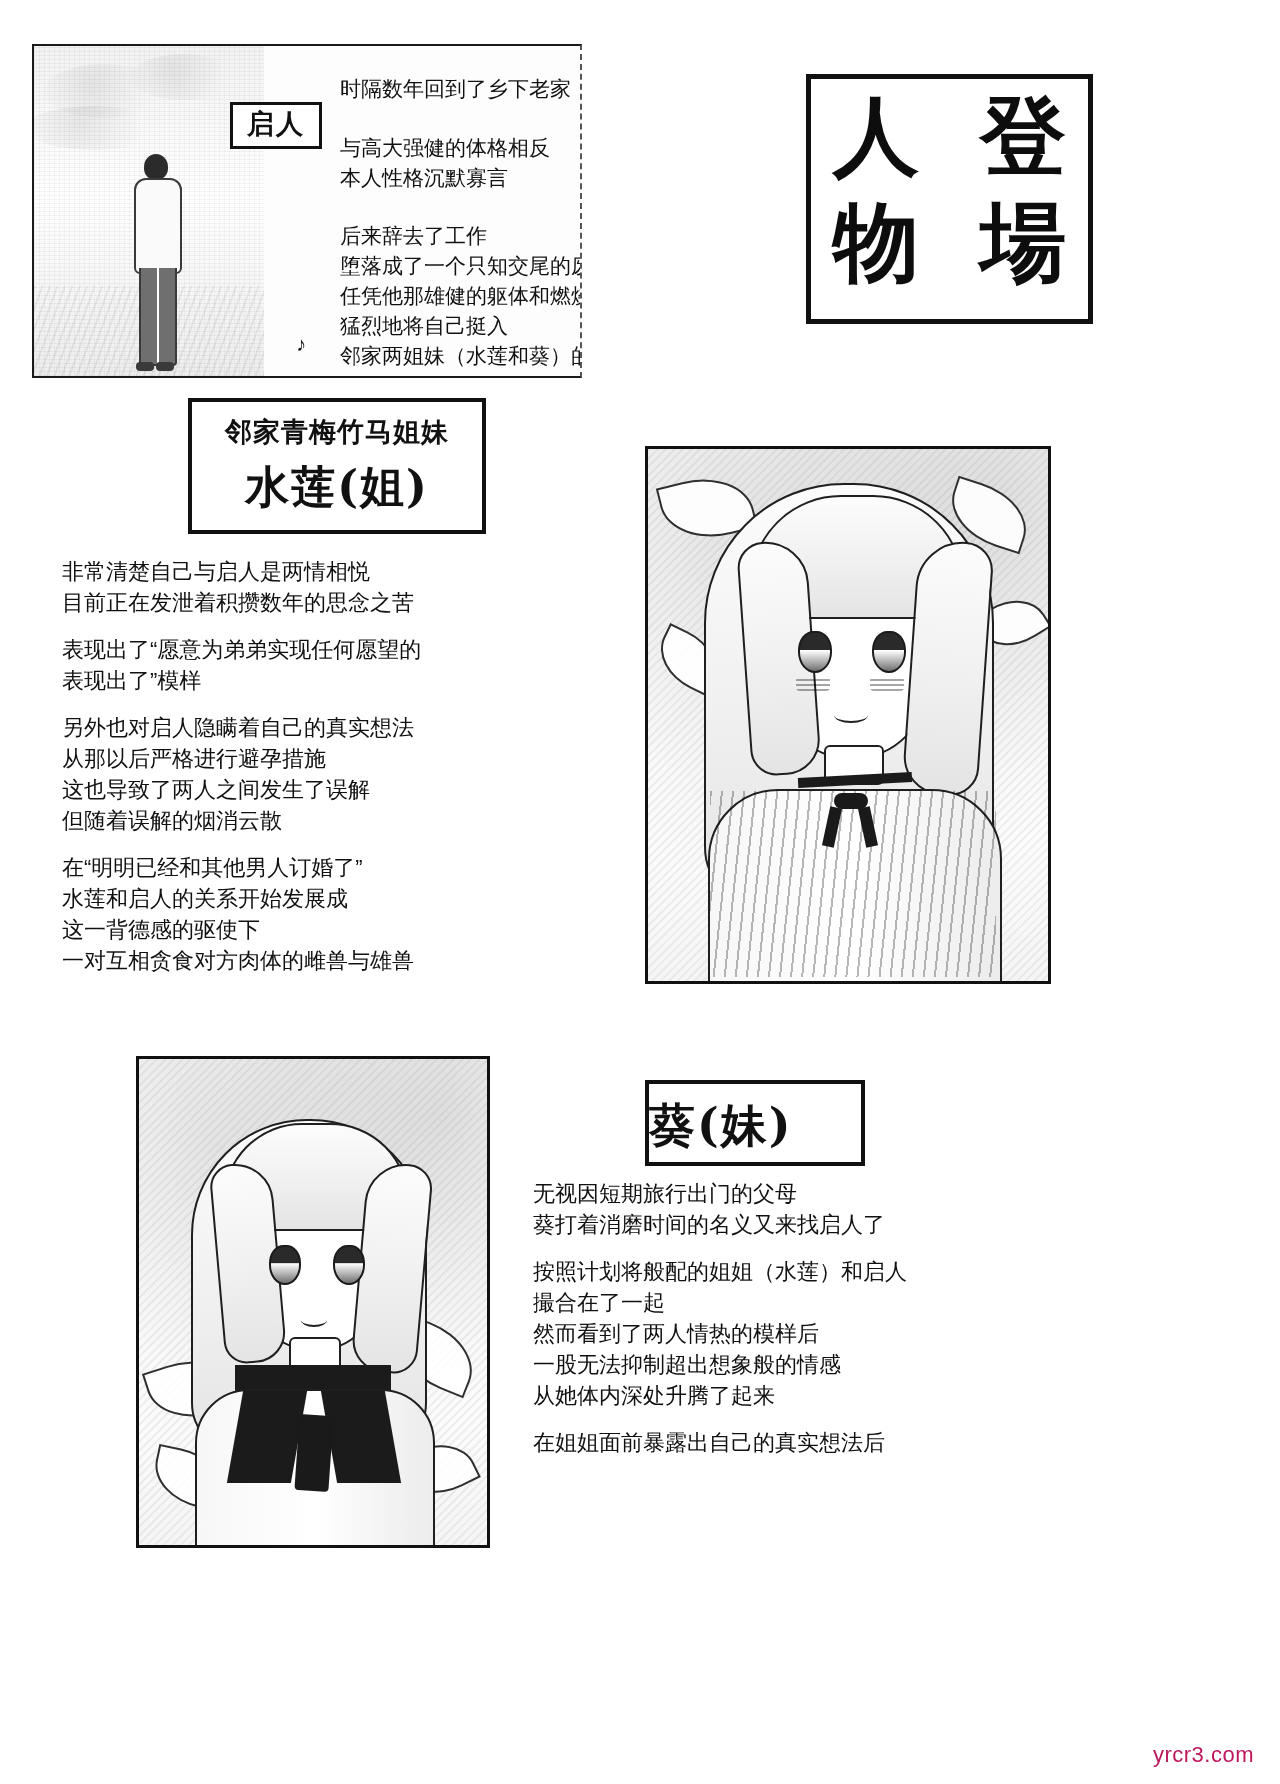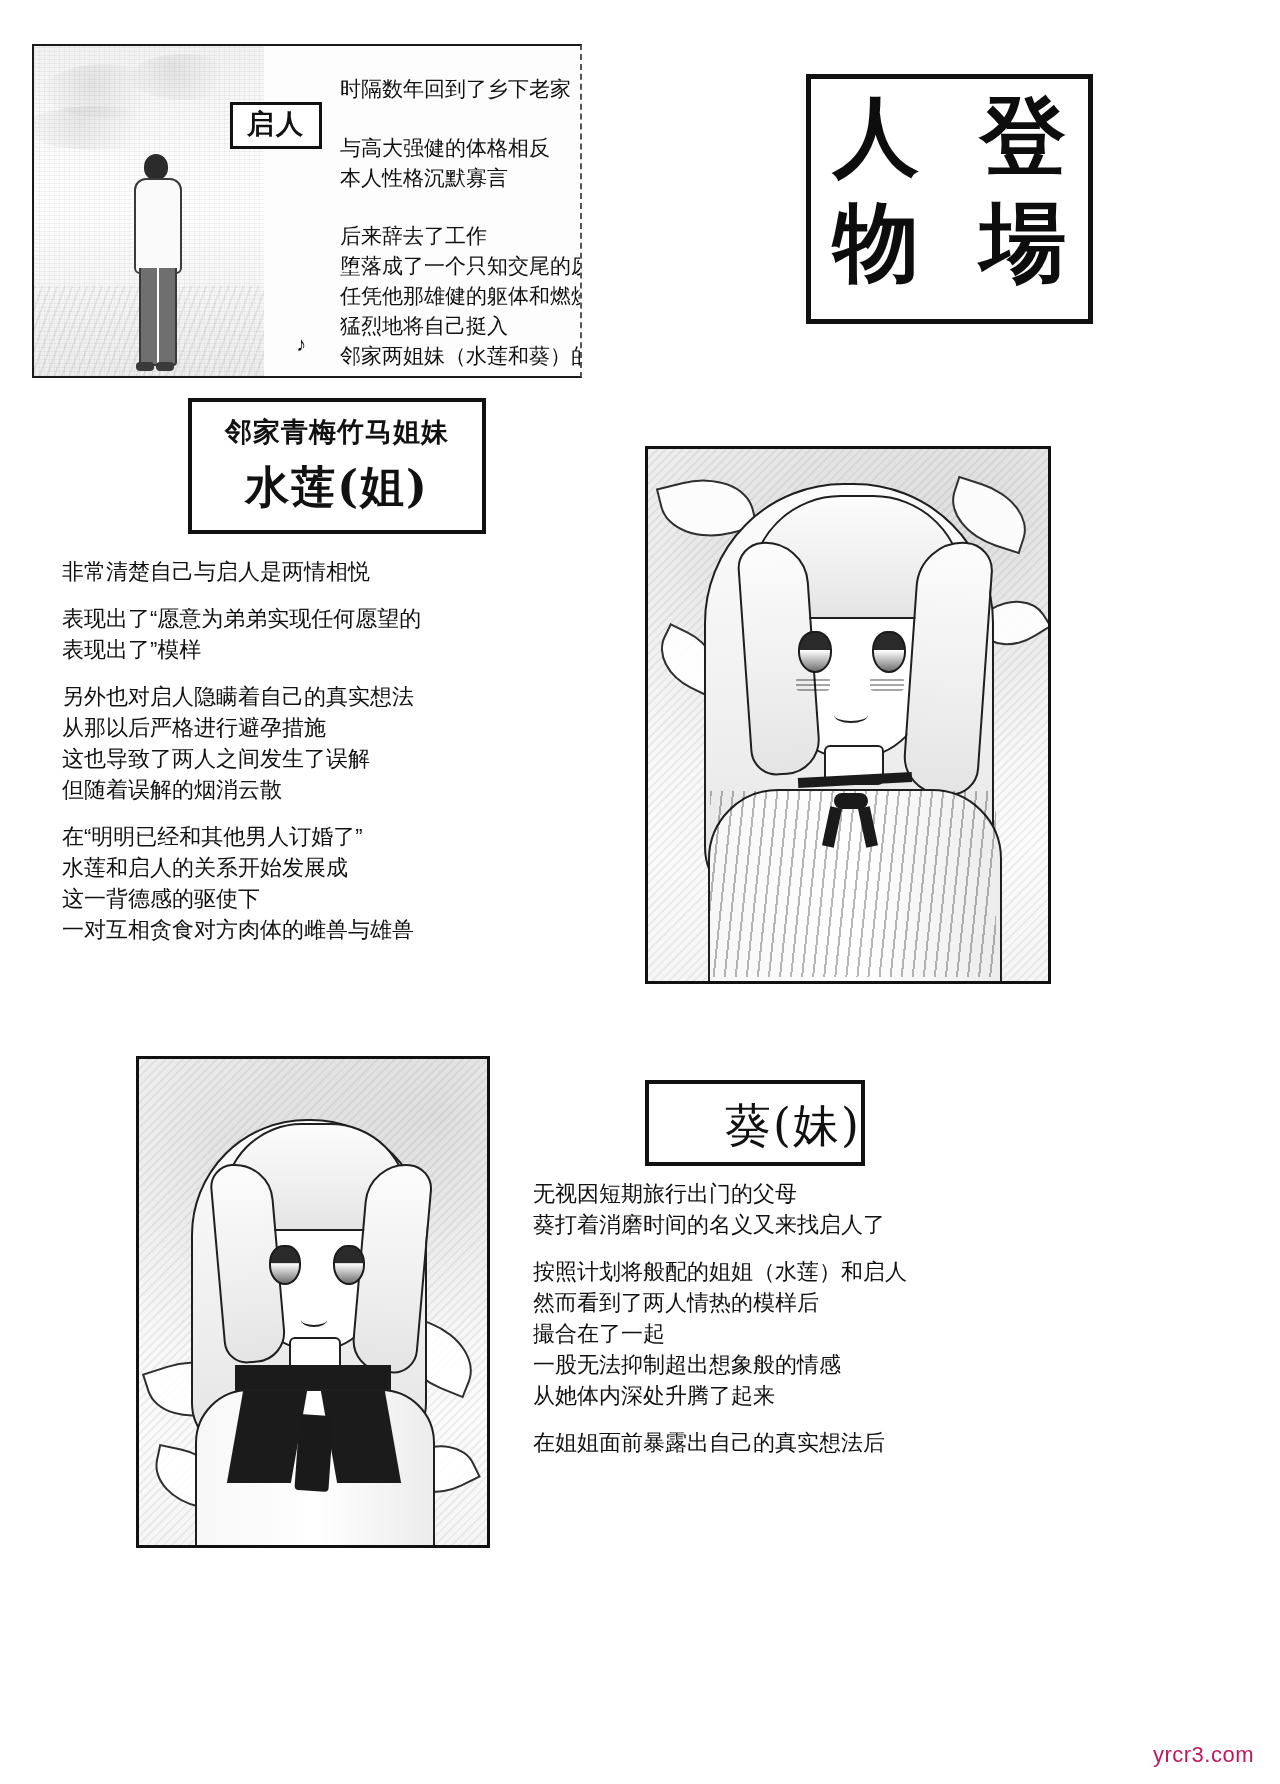--- a/index.html
+++ b/index.html
@@ -111,21 +111,21 @@
     font-family: "DejaVu Serif", serif;
   }
 
   
   #aoi-heading {
     left: 645px; top: 1080px; width: 212px; height: 78px;
     border: 4px solid #111; background: #fff;
   }
   #aoi-heading .main {
     position: absolute; left: 0; right: 0; top: 11px;
-    text-align: right; font-size: 46px; font-weight: normal; letter-spacing: 2px;
+    text-align: left; font-size: 46px; font-weight: bold; letter-spacing: 2px;
     font-family: "DejaVu Serif", serif;
   }
 
   
   .text-block { position: absolute; }
   .text-block p {
     margin: 0;
     font-size: 22px;
     line-height: 31px;
     white-space: pre;
@@ -248,20 +248,21 @@
   <span class="tchar" style="left:22px;  top:120px;">物</span>
 </div>
 
 <div id="suiren-heading" class="abs">
   <div class="sub">邻家青梅竹马姐妹</div>
   <div class="main">水莲(姐)</div>
 </div>
 
 <div class="text-block" style="left:62px; top:556px; width:520px;">
   <p>非常清楚自己与启人是两情相悦</p>
+  <p>目前正在发泄着积攒数年的思念之苦</p>
   <div class="gap"></div>
   <p>表现出了“愿意为弟弟实现任何愿望的</p>
   <p>表现出了”模样</p>
   <div class="gap"></div>
   <p>另外也对启人隐瞒着自己的真实想法</p>
   <p>从那以后严格进行避孕措施</p>
   <p>这也导致了两人之间发生了误解</p>
   <p>但随着误解的烟消云散</p>
   <div class="gap"></div>
   <p>在“明明已经和其他男人订婚了”</p>
@@ -306,22 +307,22 @@
 
 <div id="aoi-heading" class="abs">
   <div class="main">葵(妹)</div>
 </div>
 
 <div class="text-block" style="left:533px; top:1178px; width:520px;">
   <p>无视因短期旅行出门的父母</p>
   <p>葵打着消磨时间的名义又来找启人了</p>
   <div class="gap"></div>
   <p>按照计划将般配的姐姐（水莲）和启人</p>
+  <p>撮合在了一起</p>
   <p>然而看到了两人情热的模样后</p>
-  <p>撮合在了一起</p>
   <p>一股无法抑制超出想象般的情感</p>
   <p>从她体内深处升腾了起来</p>
   <div class="gap"></div>
   <p>在姐姐面前暴露出自己的真实想法后</p>
 </div>
 
 <div class="illus" style="left:136px; top:1056px; width:348px; height:486px;">
   <div class="bg"></div>
   <div class="leaf" style="left:10px; top:300px; width:84px; height:56px; transform:rotate(-18deg);"></div>
   <div class="leaf" style="left:256px; top:268px; width:78px; height:54px; transform:rotate(22deg);"></div>

